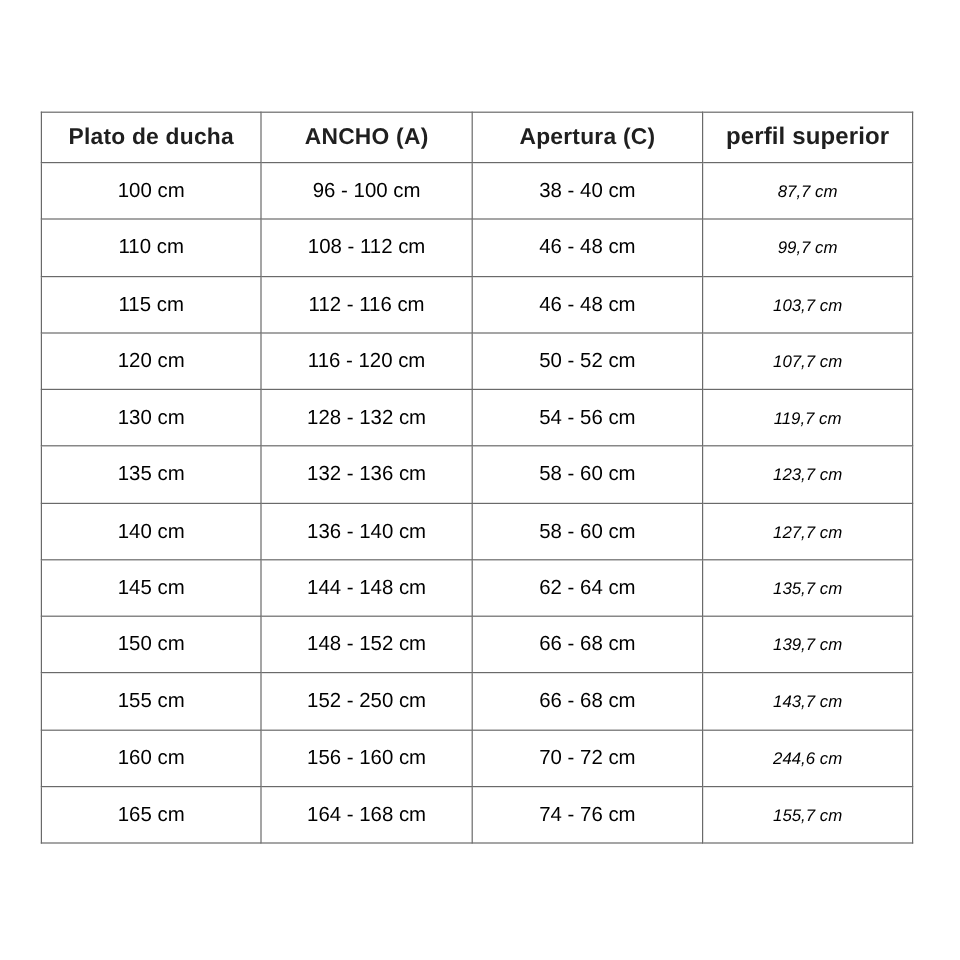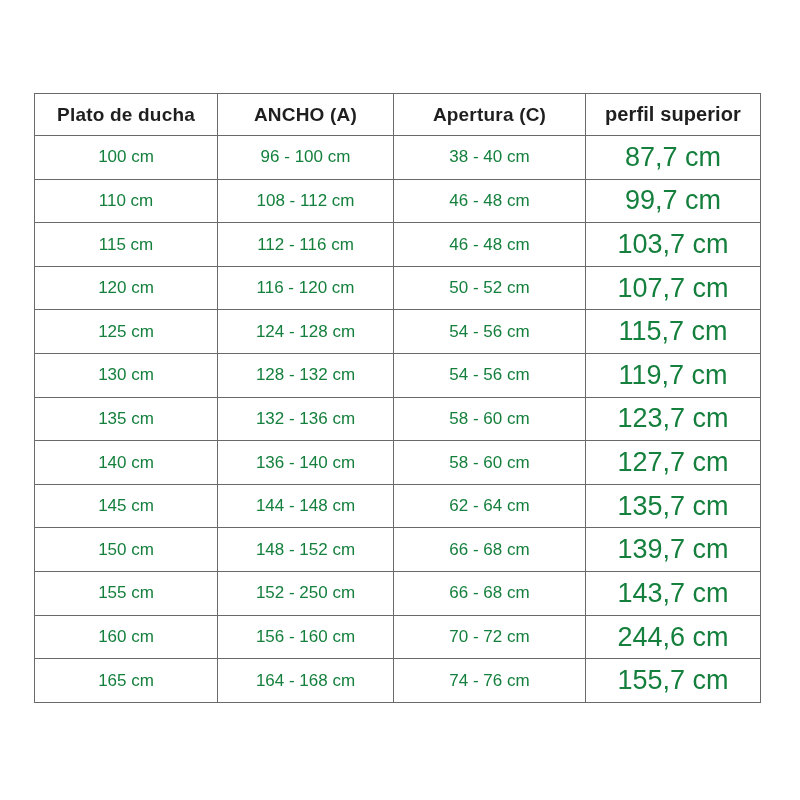--- a/index.html
+++ b/index.html
@@ -45,24 +45,25 @@
     color: #1f1f1f;
   }
   .size-table th:last-child {
     font-weight: 700;
     font-size: 20px;
     letter-spacing: 0.1px;
   }
   .size-table td {
     font-size: 17px;
     font-weight: 400;
-    color: #15803d;
+    color: #000000;
   }
   .size-table td:last-child {
-    font-size: 27px;
+    font-size: 14px;
+    font-style: italic;
   }
   col.c1 { width: 183px; }
   col.c2 { width: 176px; }
   col.c3 { width: 192px; }
   col.c4 { width: 175px; }
 </style>
 </head>
 <body>
 
 <div class="stage">
@@ -98,26 +99,20 @@
           <td>115 cm</td>
           <td>112 - 116 cm</td>
           <td>46 - 48 cm</td>
           <td>103,7 cm</td>
         </tr>
         <tr>
           <td>120 cm</td>
           <td>116 - 120 cm</td>
           <td>50 - 52 cm</td>
           <td>107,7 cm</td>
-        </tr>
-        <tr>
-          <td>125 cm</td>
-          <td>124 - 128 cm</td>
-          <td>54 - 56 cm</td>
-          <td>115,7 cm</td>
         </tr>
         <tr>
           <td>130 cm</td>
           <td>128 - 132 cm</td>
           <td>54 - 56 cm</td>
           <td>119,7 cm</td>
         </tr>
         <tr>
           <td>135 cm</td>
           <td>132 - 136 cm</td>

